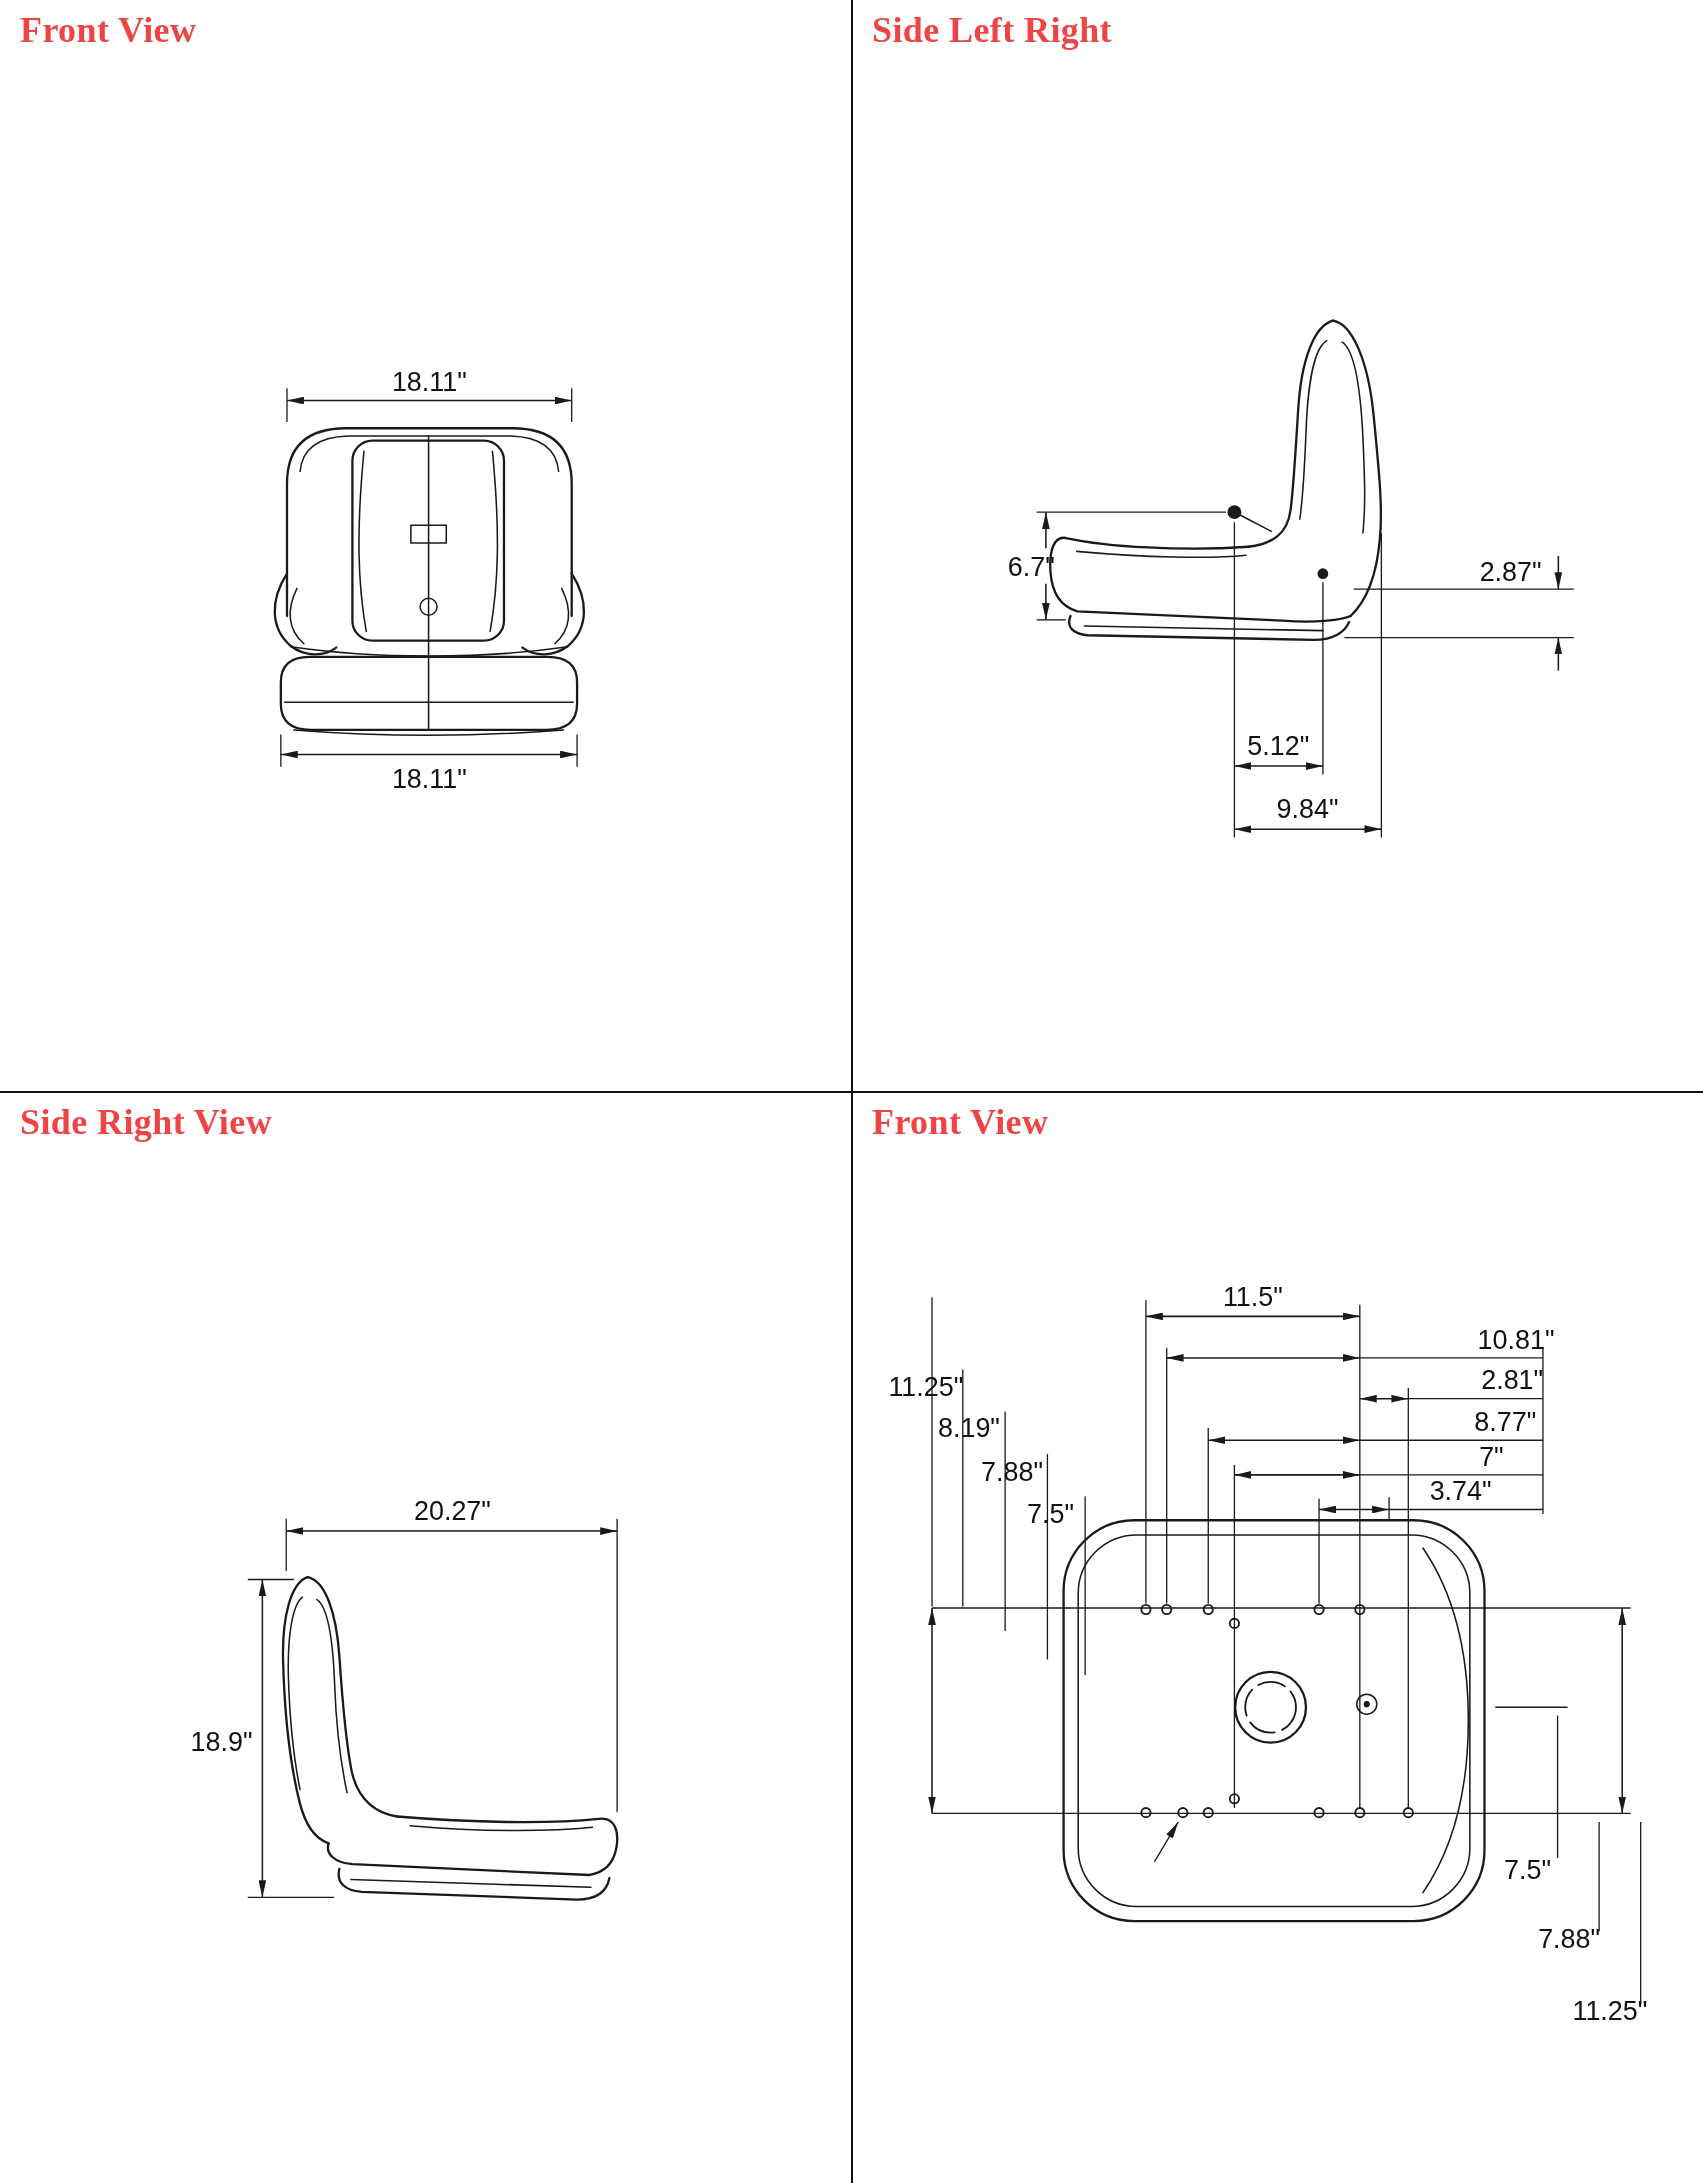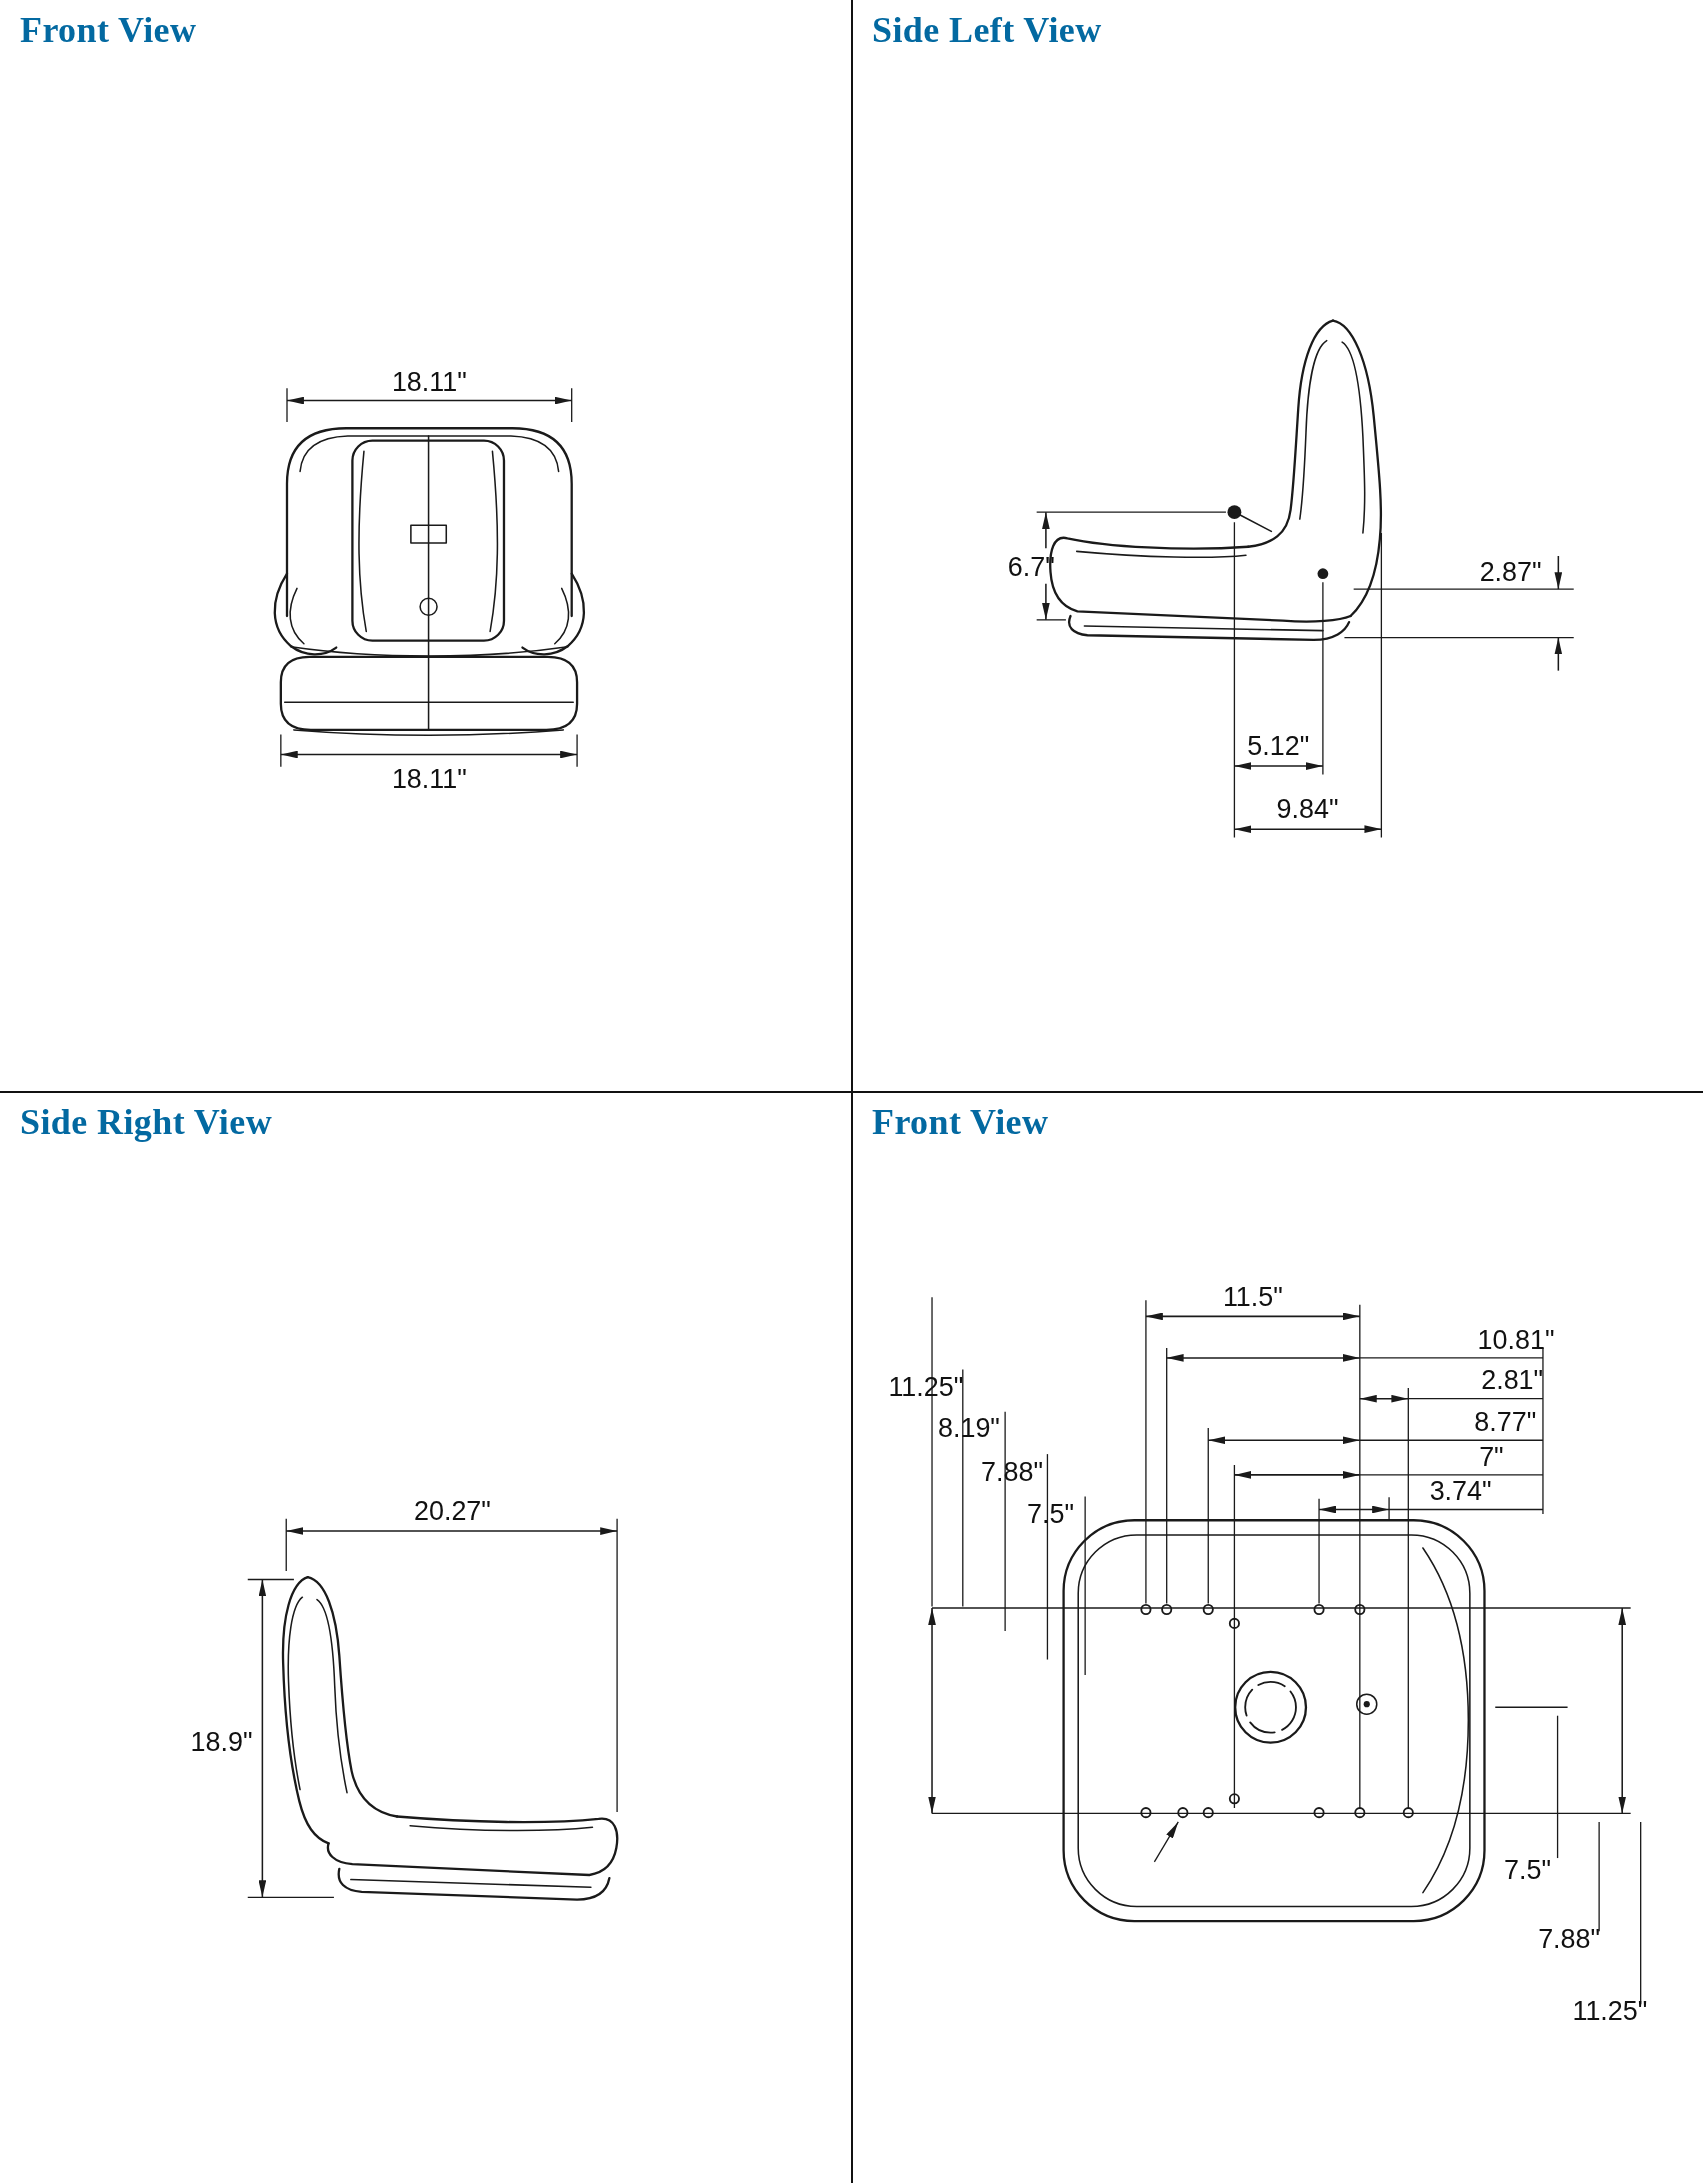--- a/index.html
+++ b/index.html
@@ -6,21 +6,21 @@
   html,body{background:#ffffff}
   body{width:1704px;height:2183px;position:relative;font-family:"Liberation Sans",sans-serif}
   .page{position:absolute;inset:0;background:#ffffff}
   .quad{position:absolute;width:851px;height:1092px;overflow:hidden}
   .q-tl{left:0;top:0}
   .q-tr{left:852px;top:0}
   .q-bl{left:0;top:1092px}
   .q-br{left:852px;top:1092px}
   .divider-v{position:absolute;left:851px;top:0;width:2.3px;height:2183px;background:#111}
   .divider-h{position:absolute;left:0;top:1091px;width:1704px;height:2.3px;background:#111}
-  h2.view-title{position:absolute;left:20px;top:9.2px;font-family:"Liberation Serif",serif;font-weight:bold;font-size:36px;color:#0369a1;letter-spacing:0.4px}
+  h2.view-title{position:absolute;left:20px;top:9.2px;font-family:"Liberation Serif",serif;font-weight:bold;font-size:36px;color:#ef4444;letter-spacing:0.4px}
   svg.drawing{position:absolute;left:0;top:0;width:851px;height:1092px}
   .ol path,.ol rect,.ol line,.ol circle{fill:none;stroke:#1a1a1a;stroke-width:3;stroke-linecap:round;stroke-linejoin:round}
   .ol .fill{fill:#1a1a1a;stroke:none}
   .ol .hole{stroke-width:2.4}
   .ol .dash{stroke-dasharray:36 10;stroke-width:2.4}
   .ol .thin{stroke-width:2}
   .dm line{stroke:#1a1a1a;stroke-width:2;fill:none}
   .dm line.ext{stroke-width:1.7}
   .dm text{font-family:"Liberation Sans",sans-serif;font-size:35px;fill:#111}
 </style>
@@ -110,21 +110,21 @@
         <line class="ext" x1="612" y1="756" x2="612" y2="1006"></line>
         <line x1="497" y1="995" x2="612" y2="995" marker-start="url(#arrL)" marker-end="url(#arrL)"></line>
         <text x="554" y="980" text-anchor="middle">5.12"</text>
       </g>
       <g class="dm">
         <line class="ext" x1="688" y1="692" x2="688" y2="1088"></line>
         <line x1="497" y1="1077" x2="688" y2="1077" marker-start="url(#arrL)" marker-end="url(#arrL)"></line>
         <text x="592" y="1062" text-anchor="middle">9.84"</text>
       </g>
     </svg>
-    <h2 class="view-title">Side Left View</h2>
+    <h2 class="view-title">Side Left Right</h2>
   </section>
 
   <section class="quad q-bl">
     <svg class="drawing" viewBox="0 0 1106 1418">
       <defs>
         <marker id="arrR" viewBox="0 0 22 10" refX="22" refY="5" markerWidth="22" markerHeight="10" markerUnits="userSpaceOnUse" orient="auto-start-reverse">
           <path d="M0,0 L22,5 L0,10 Z" fill="#1a1a1a"></path>
         </marker>
       </defs>
       <g class="ol">

